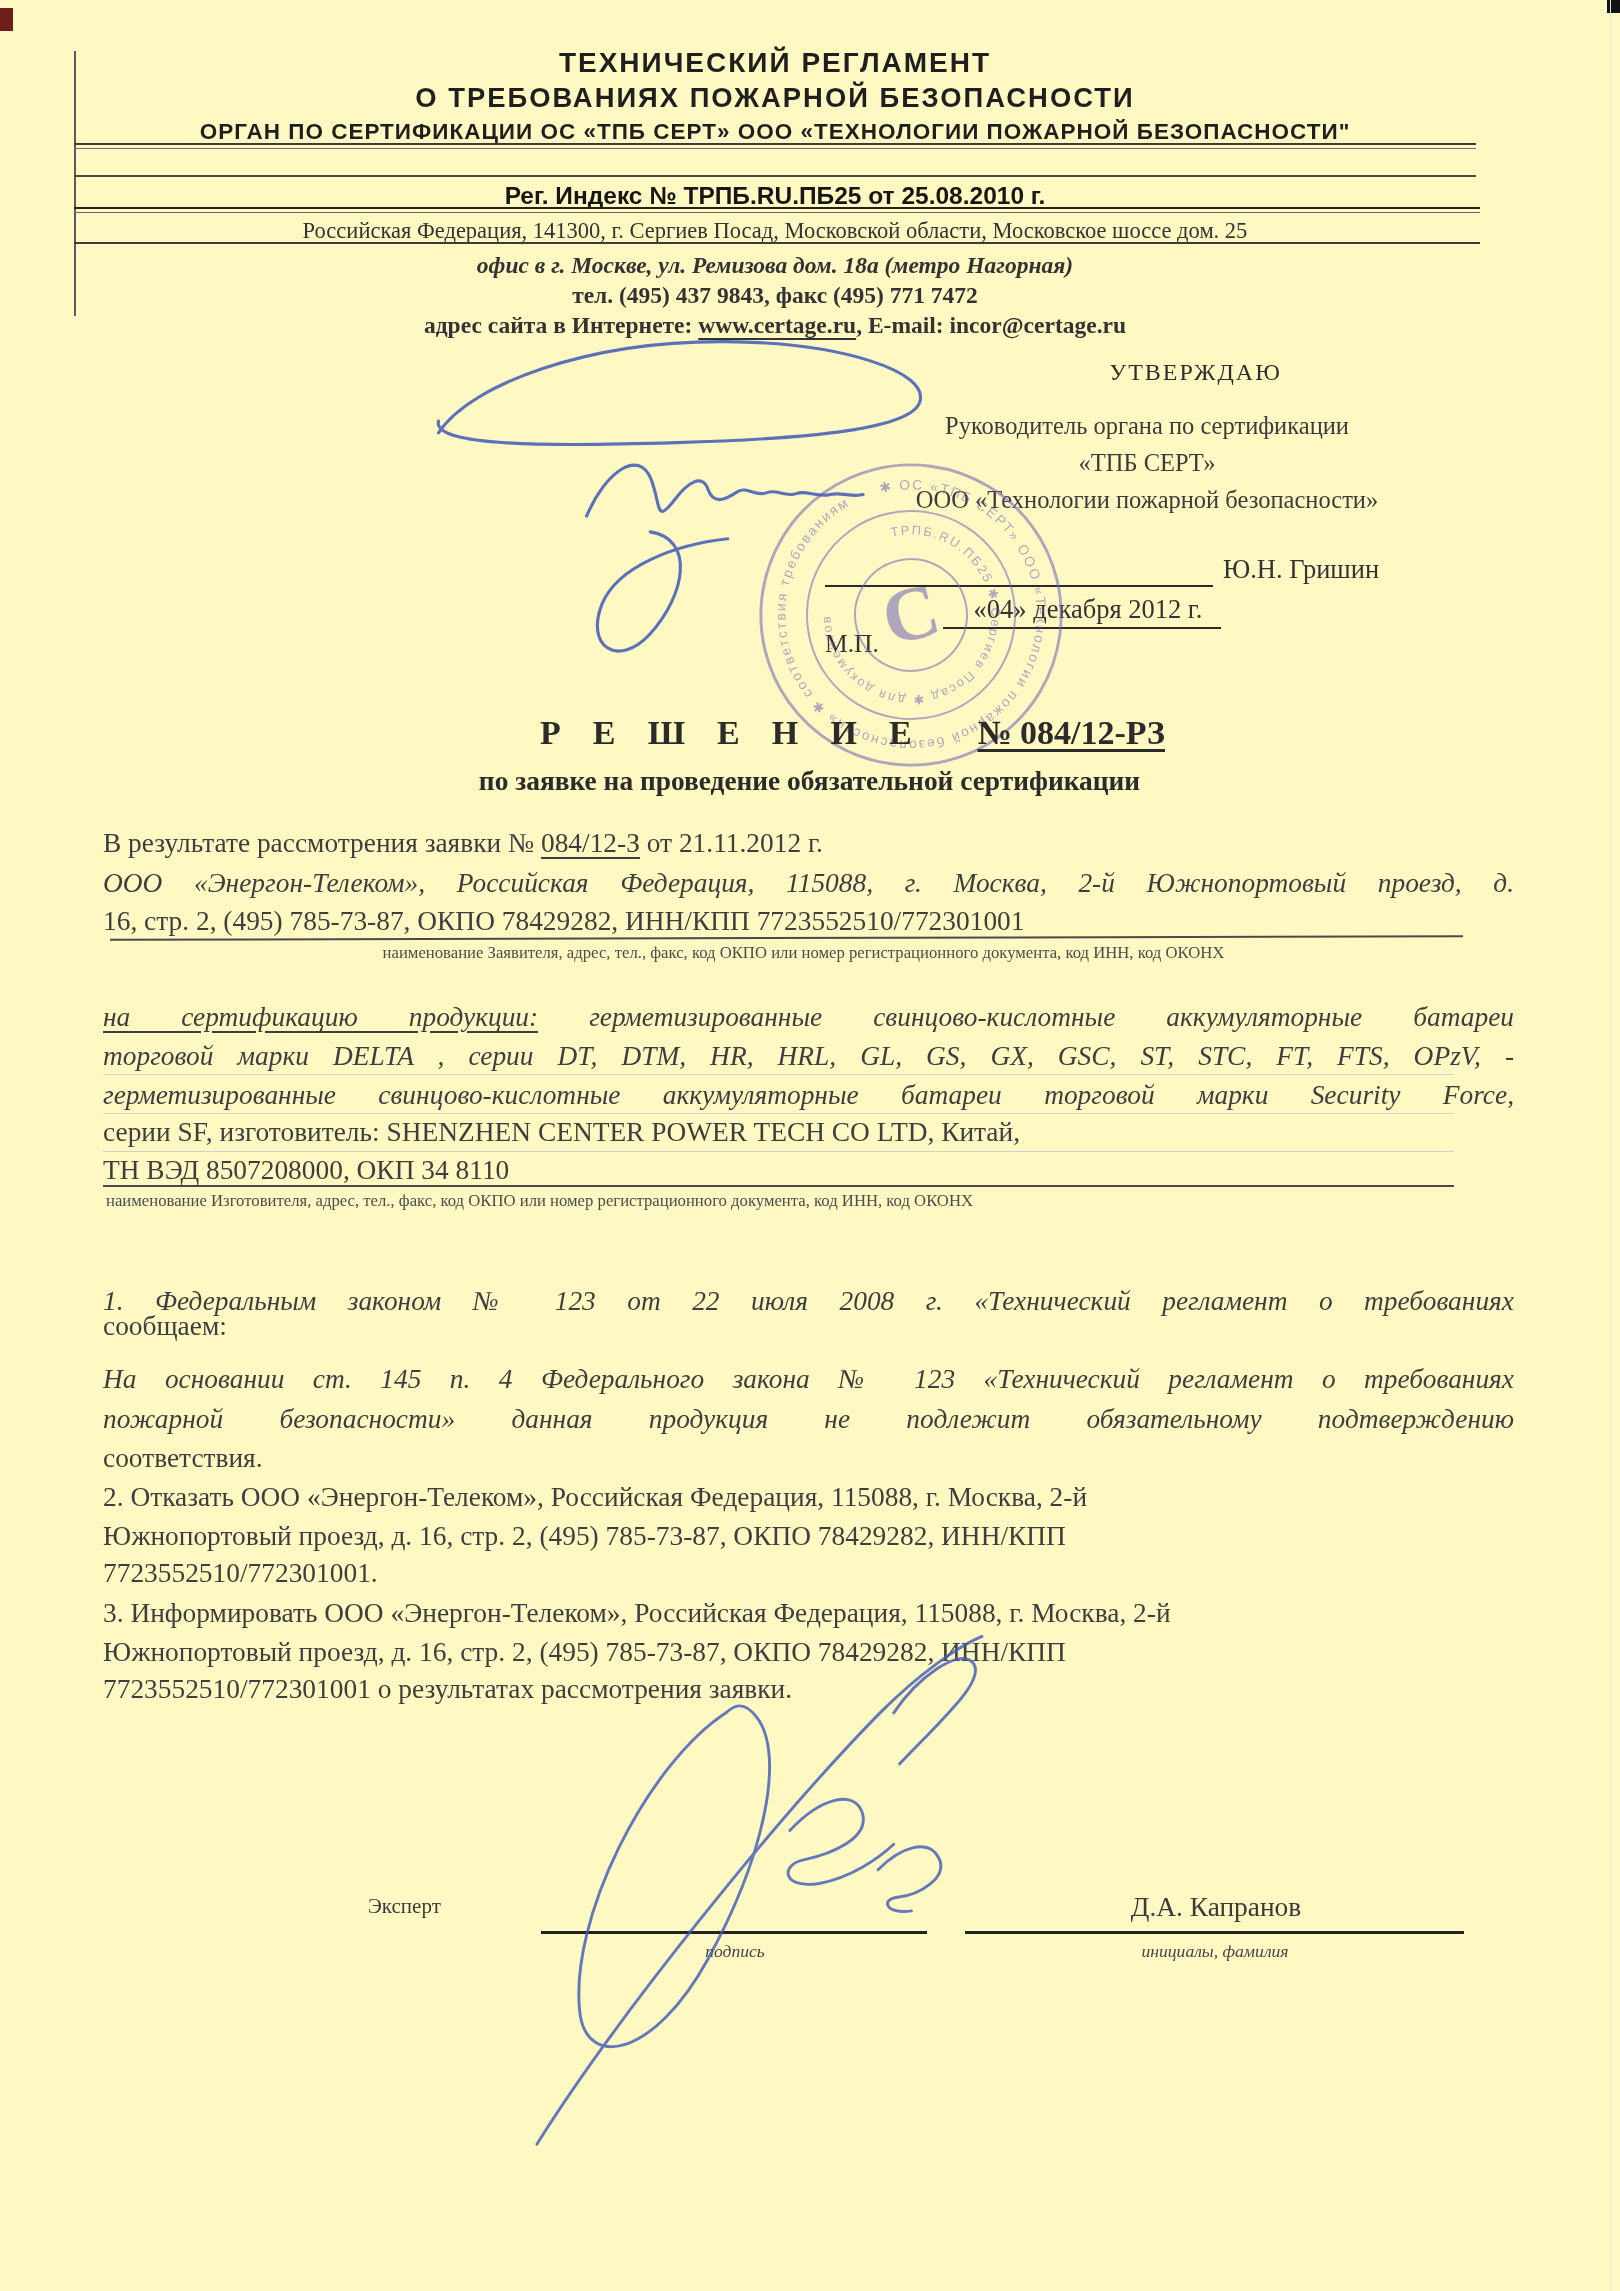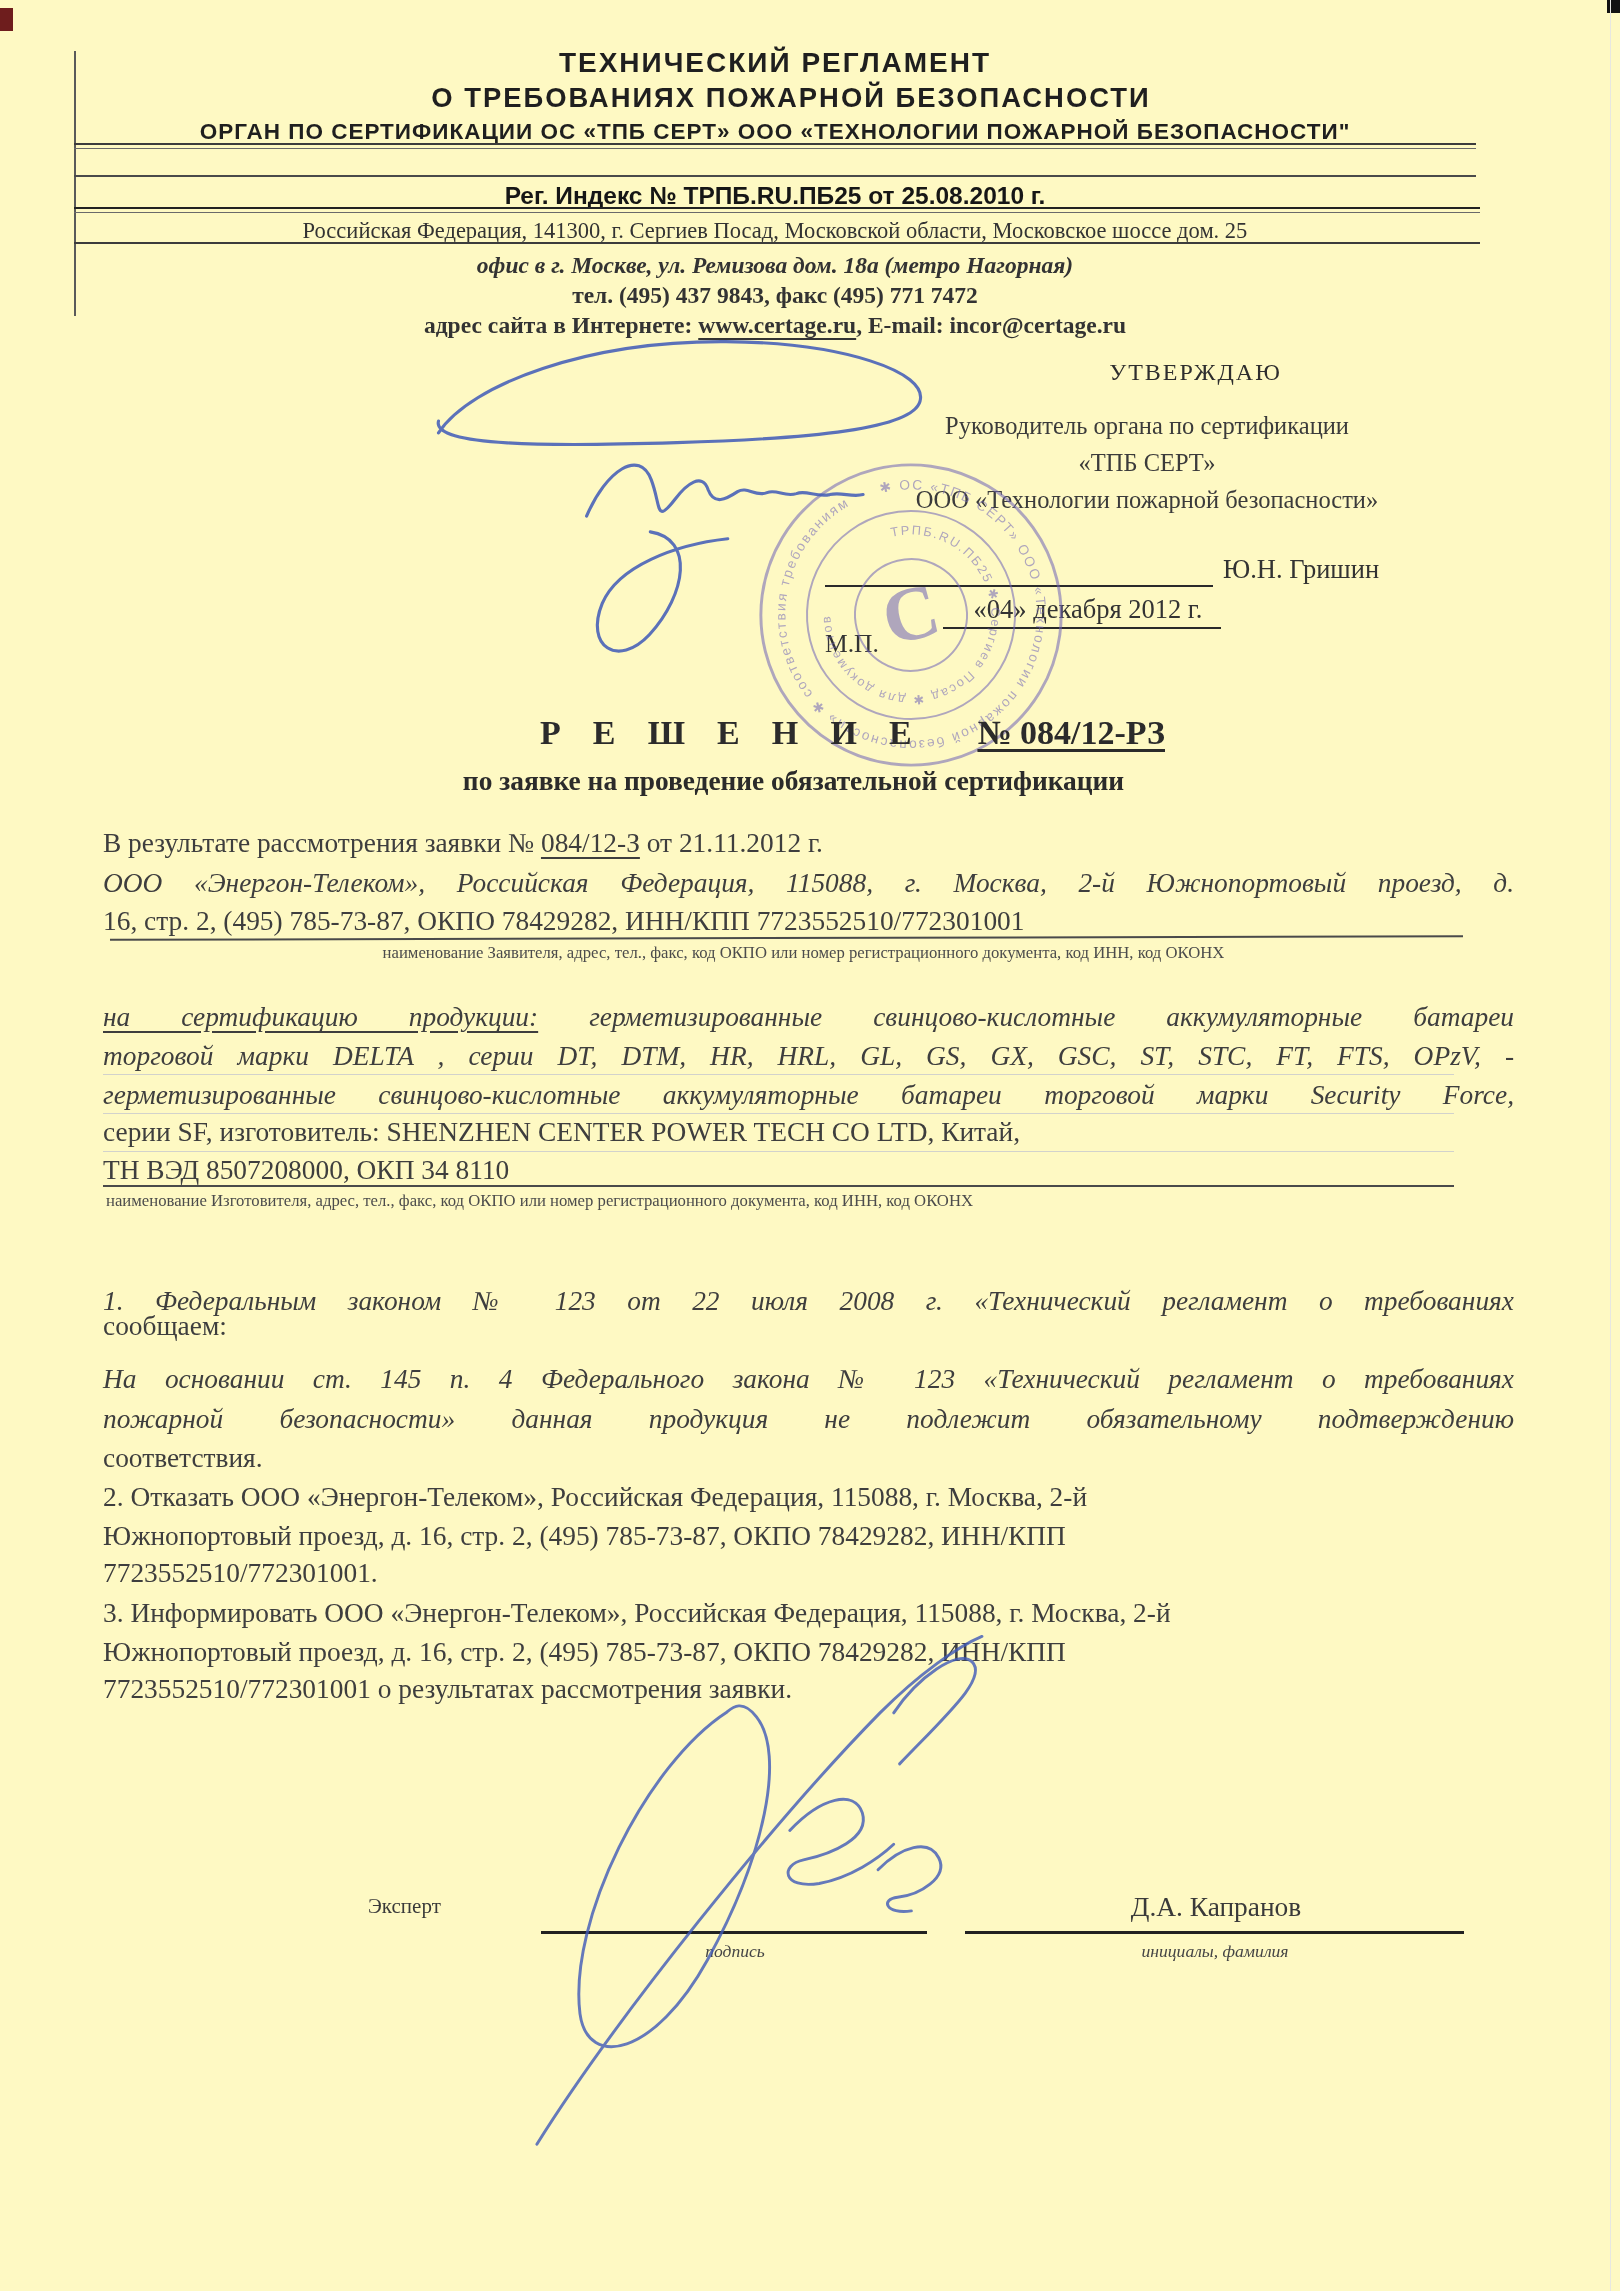--- a/index.html
+++ b/index.html
@@ -35,21 +35,21 @@
 <body>
 
 <div class="page">
 
   <div class="mark" style="left:0;top:7.8px;width:12.7px;height:23.5px;background:#6e1d1d;"></div>
   <div class="mark" style="left:1607px;top:0;width:12.7px;height:12.7px;background:#121212;"></div>
   <div class="mark" style="left:1610px;top:0;width:1px;height:2292px;background:#e7e7e2;"></div>
   <div class="vline" style="left:74px;top:51px;height:265px;"></div>
 
   <div class="abs sans b hdr1 center" style="left:74px;top:47px;width:1402px;">ТЕХНИЧЕСКИЙ РЕГЛАМЕНТ</div>
-  <div class="abs sans b hdr1 center" style="left:90px;top:82px;width:1402px;font-size:27.4px;">О ТРЕБОВАНИЯХ ПОЖАРНОЙ БЕЗОПАСНОСТИ</div>
+  <div class="abs sans b hdr1 center" style="left:74px;top:82px;width:1402px;font-size:27.4px;">О ТРЕБОВАНИЯХ ПОЖАРНОЙ БЕЗОПАСНОСТИ</div>
   <div class="abs sans b hdr3 center" style="left:74px;top:119px;width:1402px;">ОРГАН ПО СЕРТИФИКАЦИИ ОС «ТПБ СЕРТ»  ООО «ТЕХНОЛОГИИ ПОЖАРНОЙ БЕЗОПАСНОСТИ"</div>
 
   <div class="rule" style="left:74px;top:143px;width:1402px;"></div>
   <div class="rule thin" style="left:74px;top:148px;width:1402px;"></div>
   <div class="rule thin" style="left:74px;top:175px;width:1402px;height:2px;background:#4a4a4a;"></div>
 
   <div class="abs sans b reg center" style="left:74px;top:182px;width:1402px;">Рег. Индекс № ТРПБ.RU.ПБ25 от 25.08.2010 г.</div>
 
   <div class="rule" style="left:74px;top:207px;width:1406px;background:#222;"></div>
   <div class="rule thin" style="left:74px;top:212px;width:1406px;"></div>
@@ -98,21 +98,21 @@
     <g fill="none" stroke="#3f5ab8" stroke-width="3.2" stroke-linecap="round" opacity=".85">
       <path d="M27,112 C60,62 180,18 320,19 C440,20 527,50 518,80 C510,108 408,118 270,122 C140,126 20,126 27,100"></path>
       <path d="M178,197 C198,150 232,128 244,160 C254,186 248,206 268,180 C280,164 296,152 302,170 C308,186 320,180 332,172 C342,166 350,178 362,173 C372,169 380,178 392,174 C402,170 412,178 426,175 C438,172 448,178 460,175"></path>
       <path d="M243,213 C288,220 280,276 242,318 C210,352 176,330 194,286 C210,248 268,226 322,220"></path>
     </g>
   </svg>
 
   <div class="abs serif b center" style="left:431px;top:714px;width:843px;font-size:34px;color:#2b2b2b;white-space:nowrap;">
     <span style="letter-spacing:11.8px;">Р Е Ш Е Н И Е</span><span style="display:inline-block;width:54px;"></span><span class="u">№ 084/12-РЗ</span>
   </div>
-  <div class="abs serif b center" style="left:333px;top:766px;width:921px;font-size:27.4px;color:#2b2b2b;">по заявке на проведение обязательной сертификации</div>
+  <div class="abs serif b center" style="left:349px;top:766px;width:921px;font-size:27.4px;color:#2b2b2b;">по заявке на проведение обязательной сертификации</div>
 
   <div class="abs body-line" style="left:103px;top:828px;">
     <span>В результате рассмотрения заявки № </span><span class="u">084/12-З</span><span> от 21.11.2012 г.</span>
   </div>
   <div class="abs body-just just" style="left:103px;top:868px;width:1411px;">ООО «Энергон-Телеком», Российская Федерация, 115088, г. Москва, 2-й Южнопортовый проезд, д.</div>
   <div class="abs body-line" style="left:103px;top:906px;">16, стр. 2, (495) 785-73-87, ОКПО 78429282, ИНН/КПП 7723552510/772301001</div>
   <div class="rule" style="left:110px;top:937px;width:1353px;height:2px;background:#4a4a4a;transform:rotate(-0.15deg);"></div>
   <div class="abs fine center" style="left:235px;top:943px;width:1137px;">наименование Заявителя, адрес, тел., факс, код ОКПО или номер регистрационного документа, код ИНН, код ОКОНХ</div>
 
   <div class="abs body-just just" style="left:103px;top:1002px;width:1411px;">

